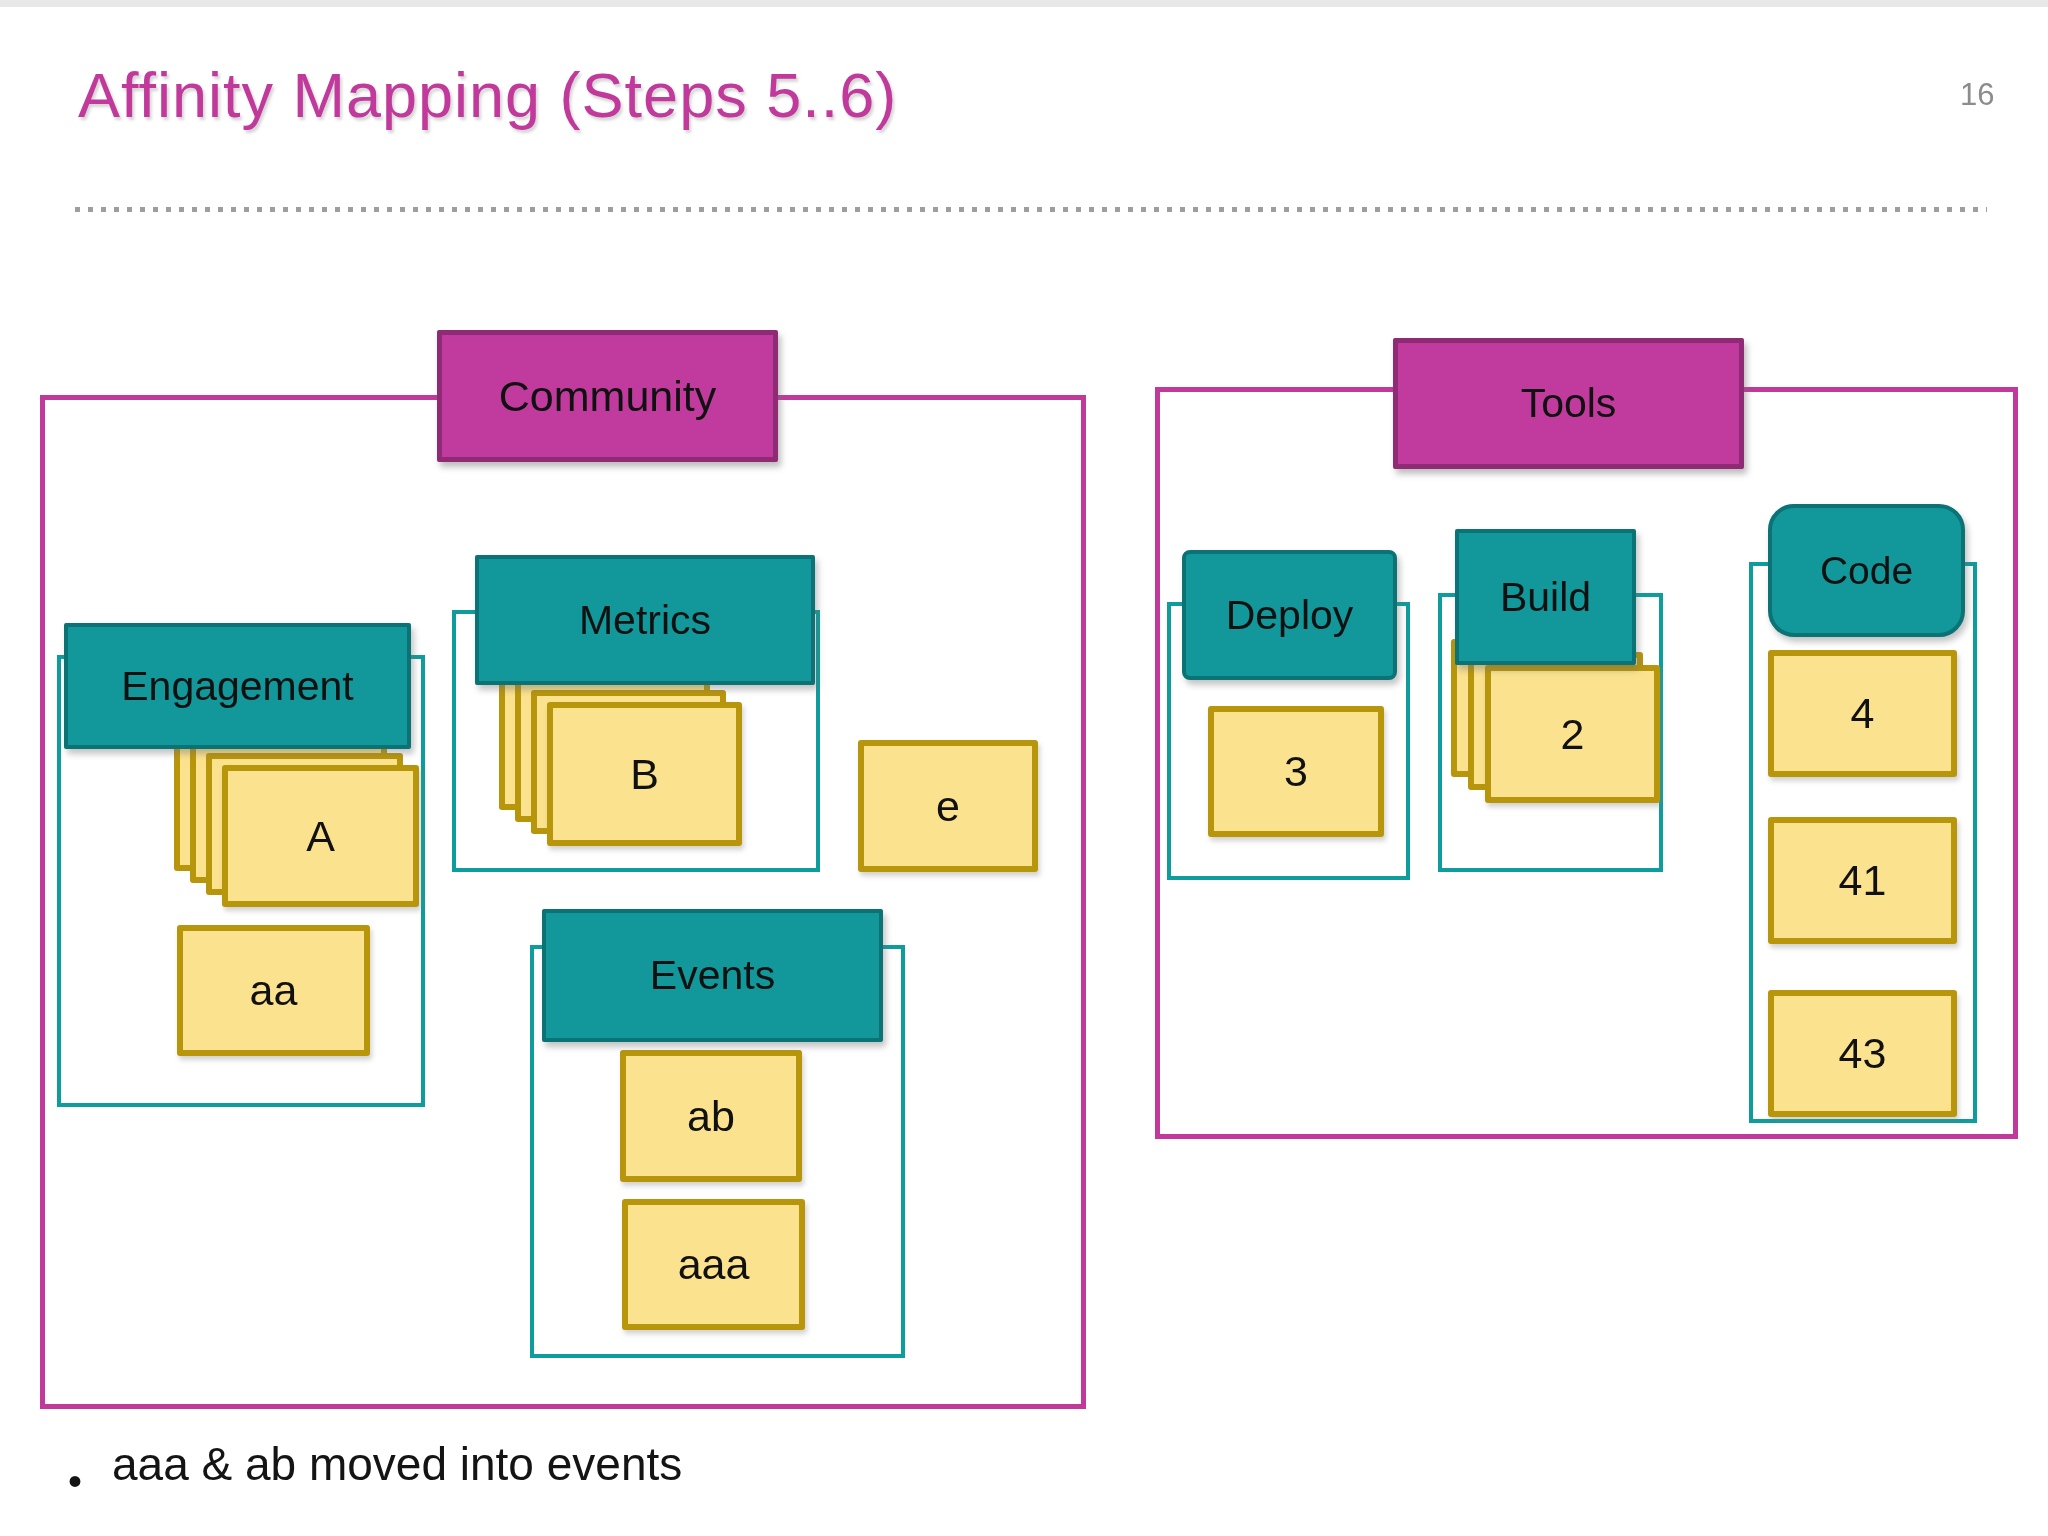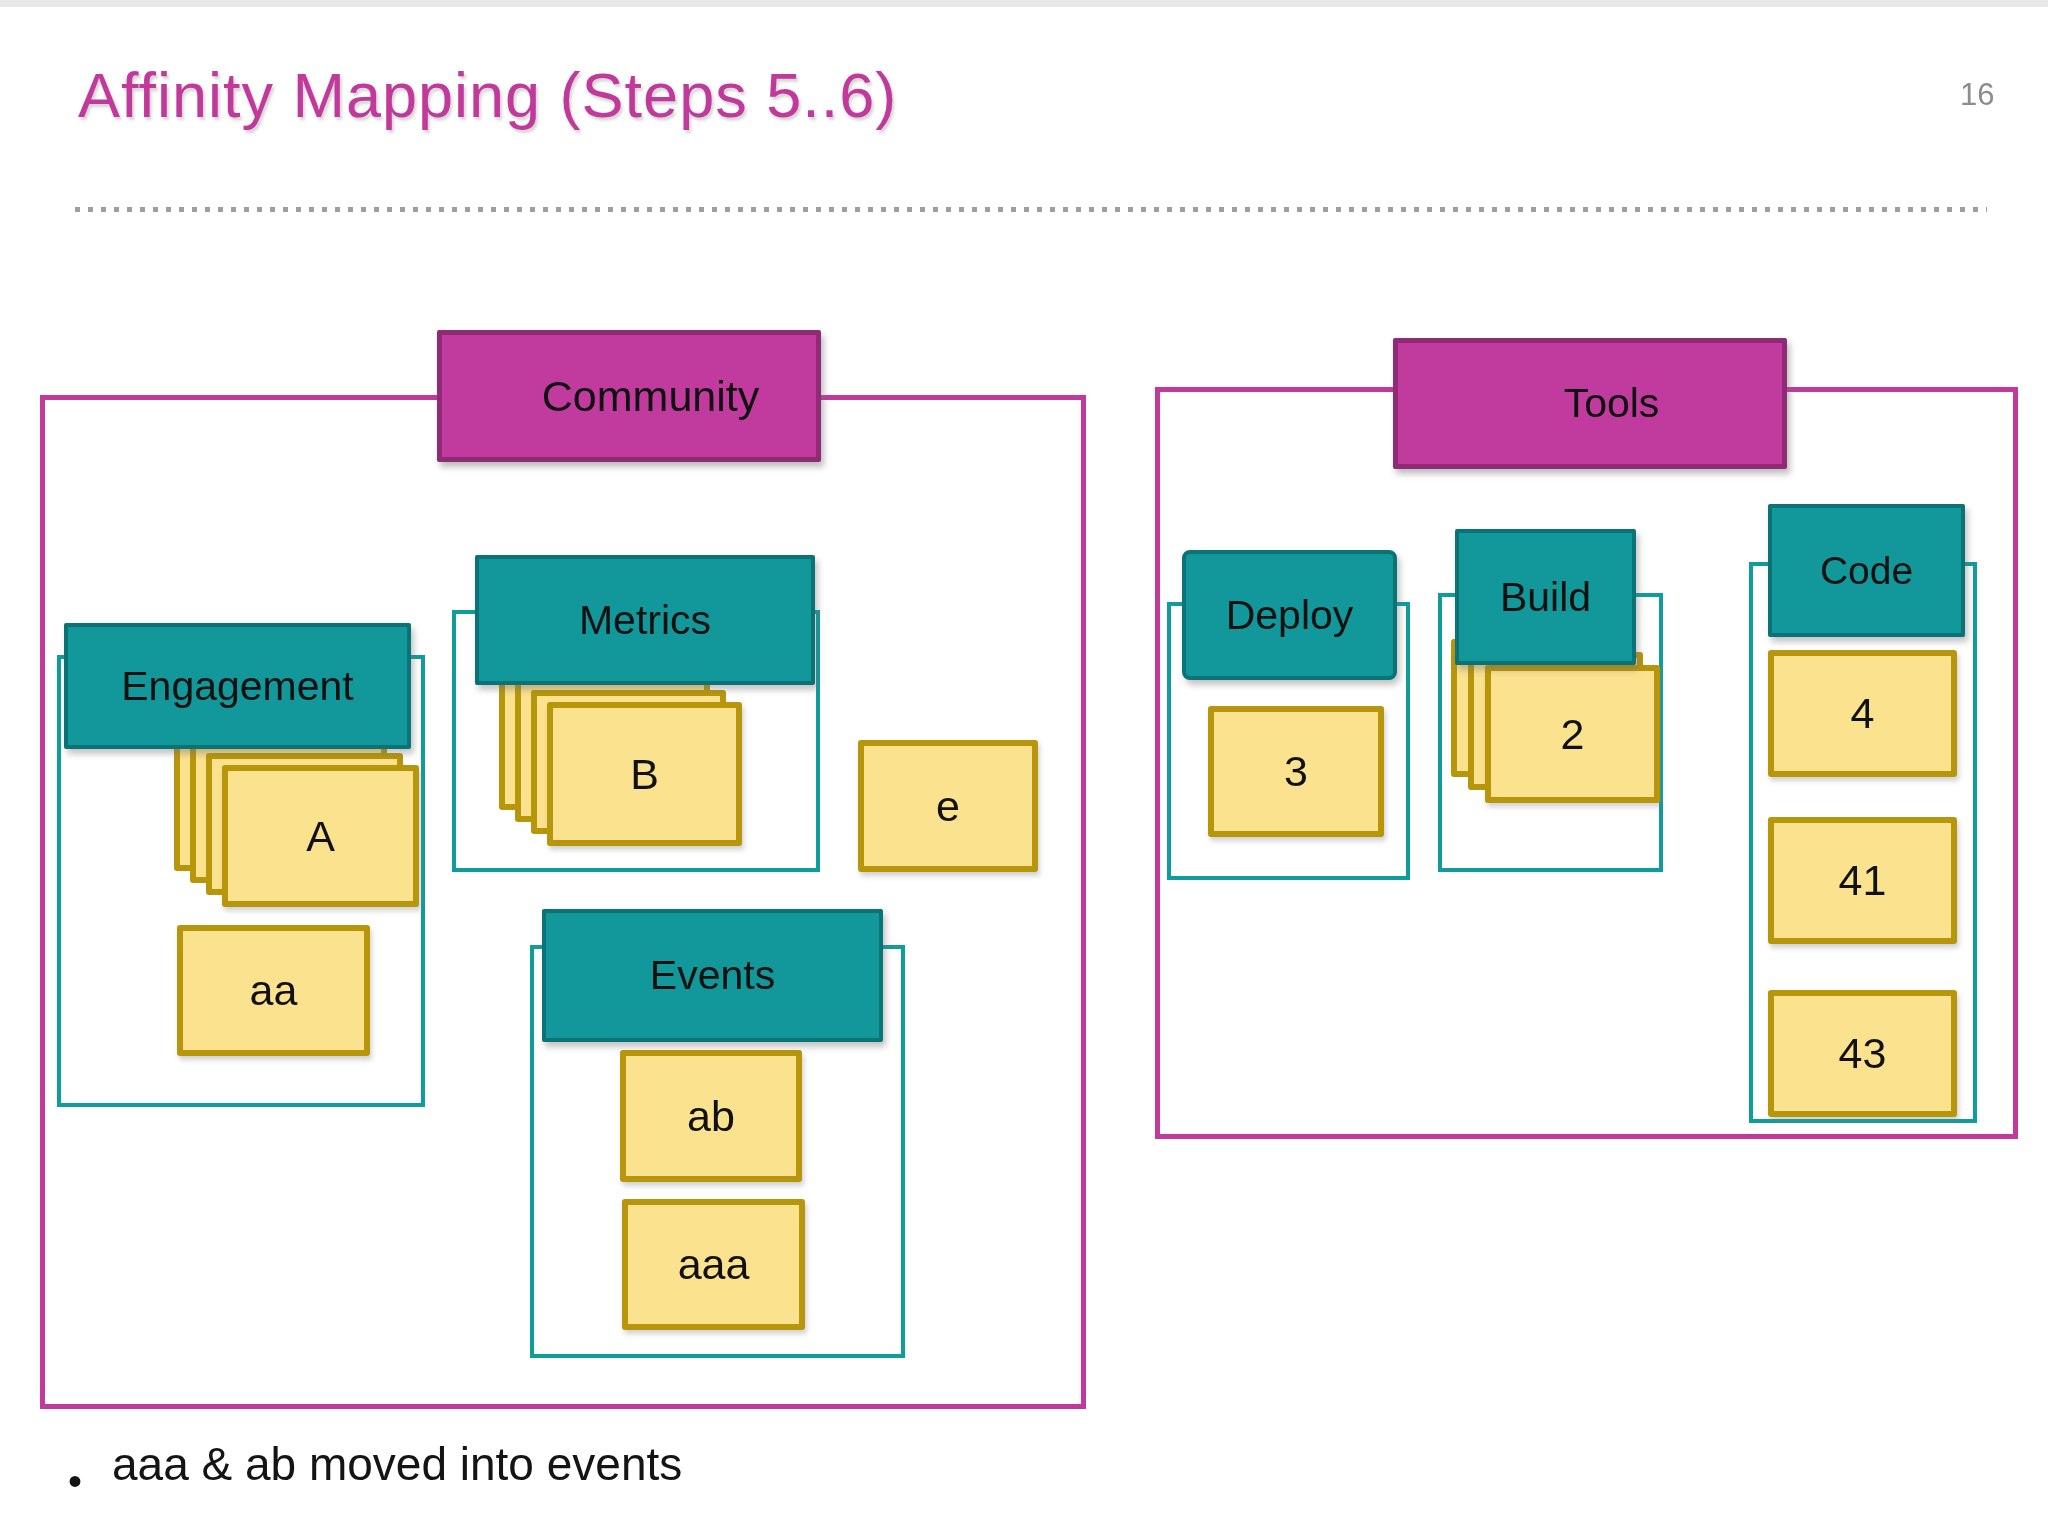--- a/index.html
+++ b/index.html
@@ -18,21 +18,21 @@
     background:repeating-linear-gradient(90deg,#9E9E9E 0 5px,transparent 5px 13px);
   }
   .outline-magenta{position:absolute;border:5px solid #C0399B;background:transparent;z-index:1;}
   .container-teal{position:absolute;border:4px solid #0E9C9C;background:#ffffff;z-index:2;}
   .hdr{
     position:absolute;display:flex;align-items:center;justify-content:center;
     z-index:6;border-radius:2px;
   }
   .hdr-magenta{
     background:#C13A9D;border:5px solid #8F2B74;
-    box-shadow:3px 5px 6px rgba(110,110,110,.45);font-size:43px;padding-left:43px;
+    box-shadow:3px 5px 6px rgba(110,110,110,.45);font-size:43px;
   }
   .hdr-teal{
     background:#12989A;border:4px solid #0B7375;
     box-shadow:3px 5px 6px rgba(110,110,110,.40);font-size:41px;
   }
   .note{
     position:absolute;display:flex;align-items:center;justify-content:center;
     background:#FAE28E;border:6px solid #B8960B;border-radius:3px;
     font-size:43px;z-index:4;box-shadow:2px 4px 5px rgba(130,130,130,.35);
   }
@@ -130,21 +130,21 @@
   <div class="container-teal" style="left:1749px;top:555px;width:220px;height:553px;"></div>
   <div class="note" style="left:1768px;top:643px;width:177px;height:115px;">
     <span class="lbl">4</span>
   </div>
   <div class="note" style="left:1768px;top:810px;width:177px;height:115px;">
     <span class="lbl">41</span>
   </div>
   <div class="note" style="left:1768px;top:983px;width:177px;height:115px;">
     <span class="lbl">43</span>
   </div>
-  <div class="hdr hdr-teal" style="left:1768px;top:497px;width:189px;height:125px;font-size:39px;">
+  <div class="hdr hdr-teal" style="left:1768px;top:497px;width:189px;height:125px;font-size:39px;border-radius:26px;">
     <span class="lbl">Code</span>
   </div>
 
   <div class="hdr hdr-magenta" style="left:1393px;top:331px;width:341px;height:121px;font-size:41px;">
     <span class="lbl">Tools</span>
   </div>
 
   <div class="bullet-dot">•</div>
   <div class="footnote">aaa &amp; ab moved into events</div>
 

